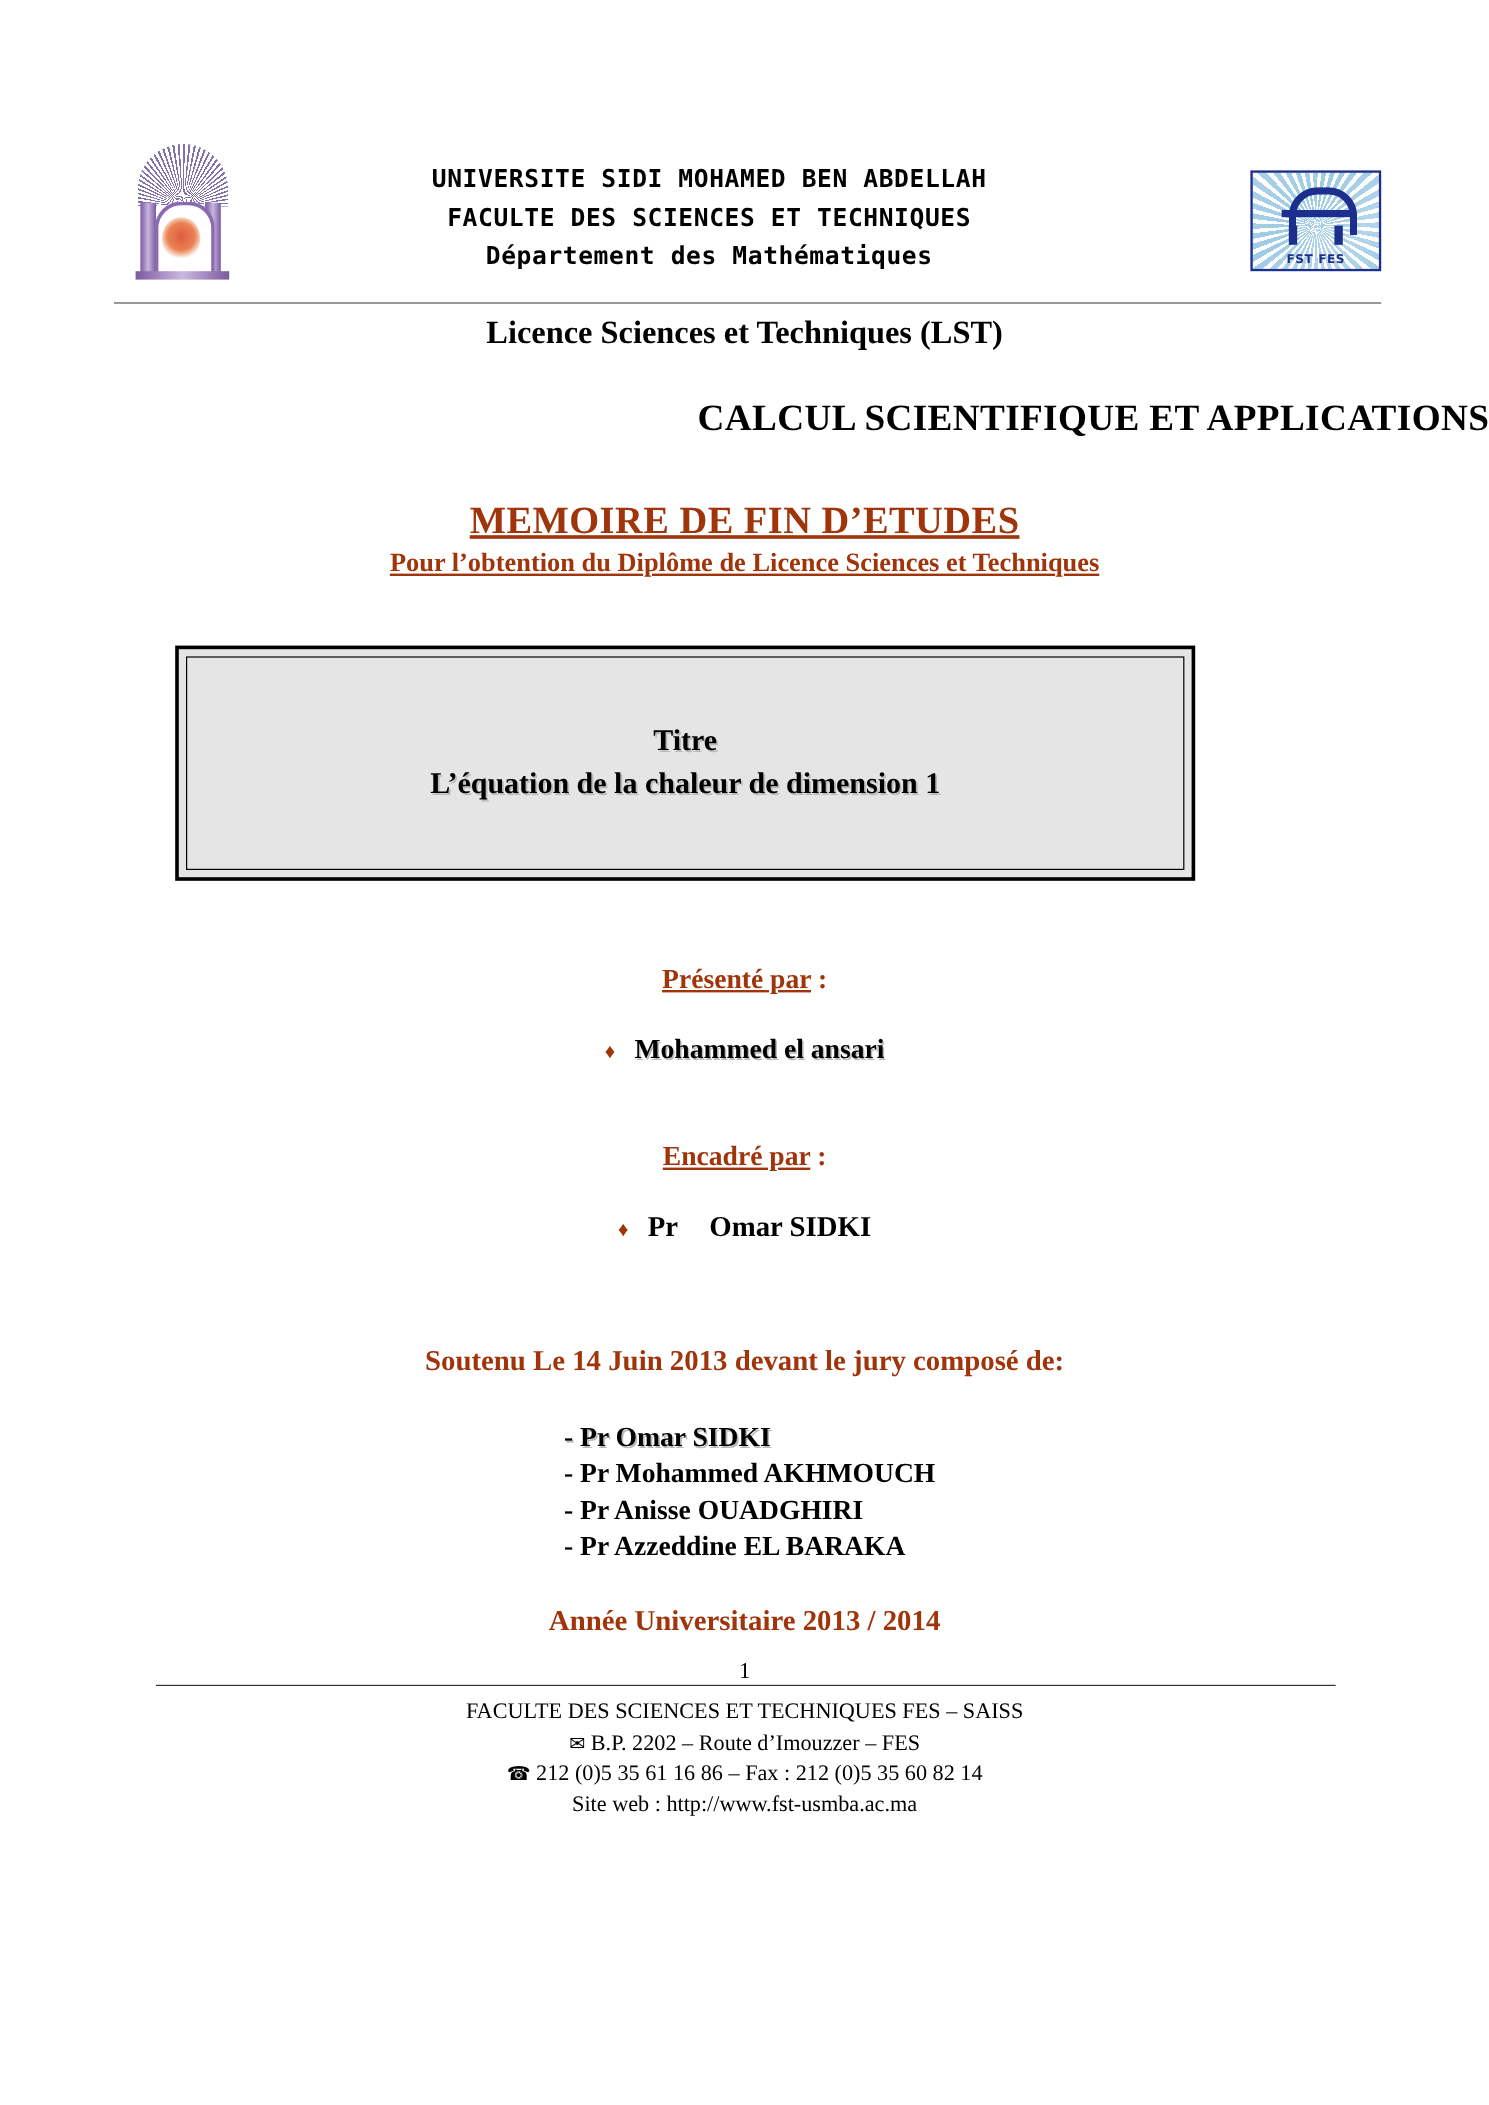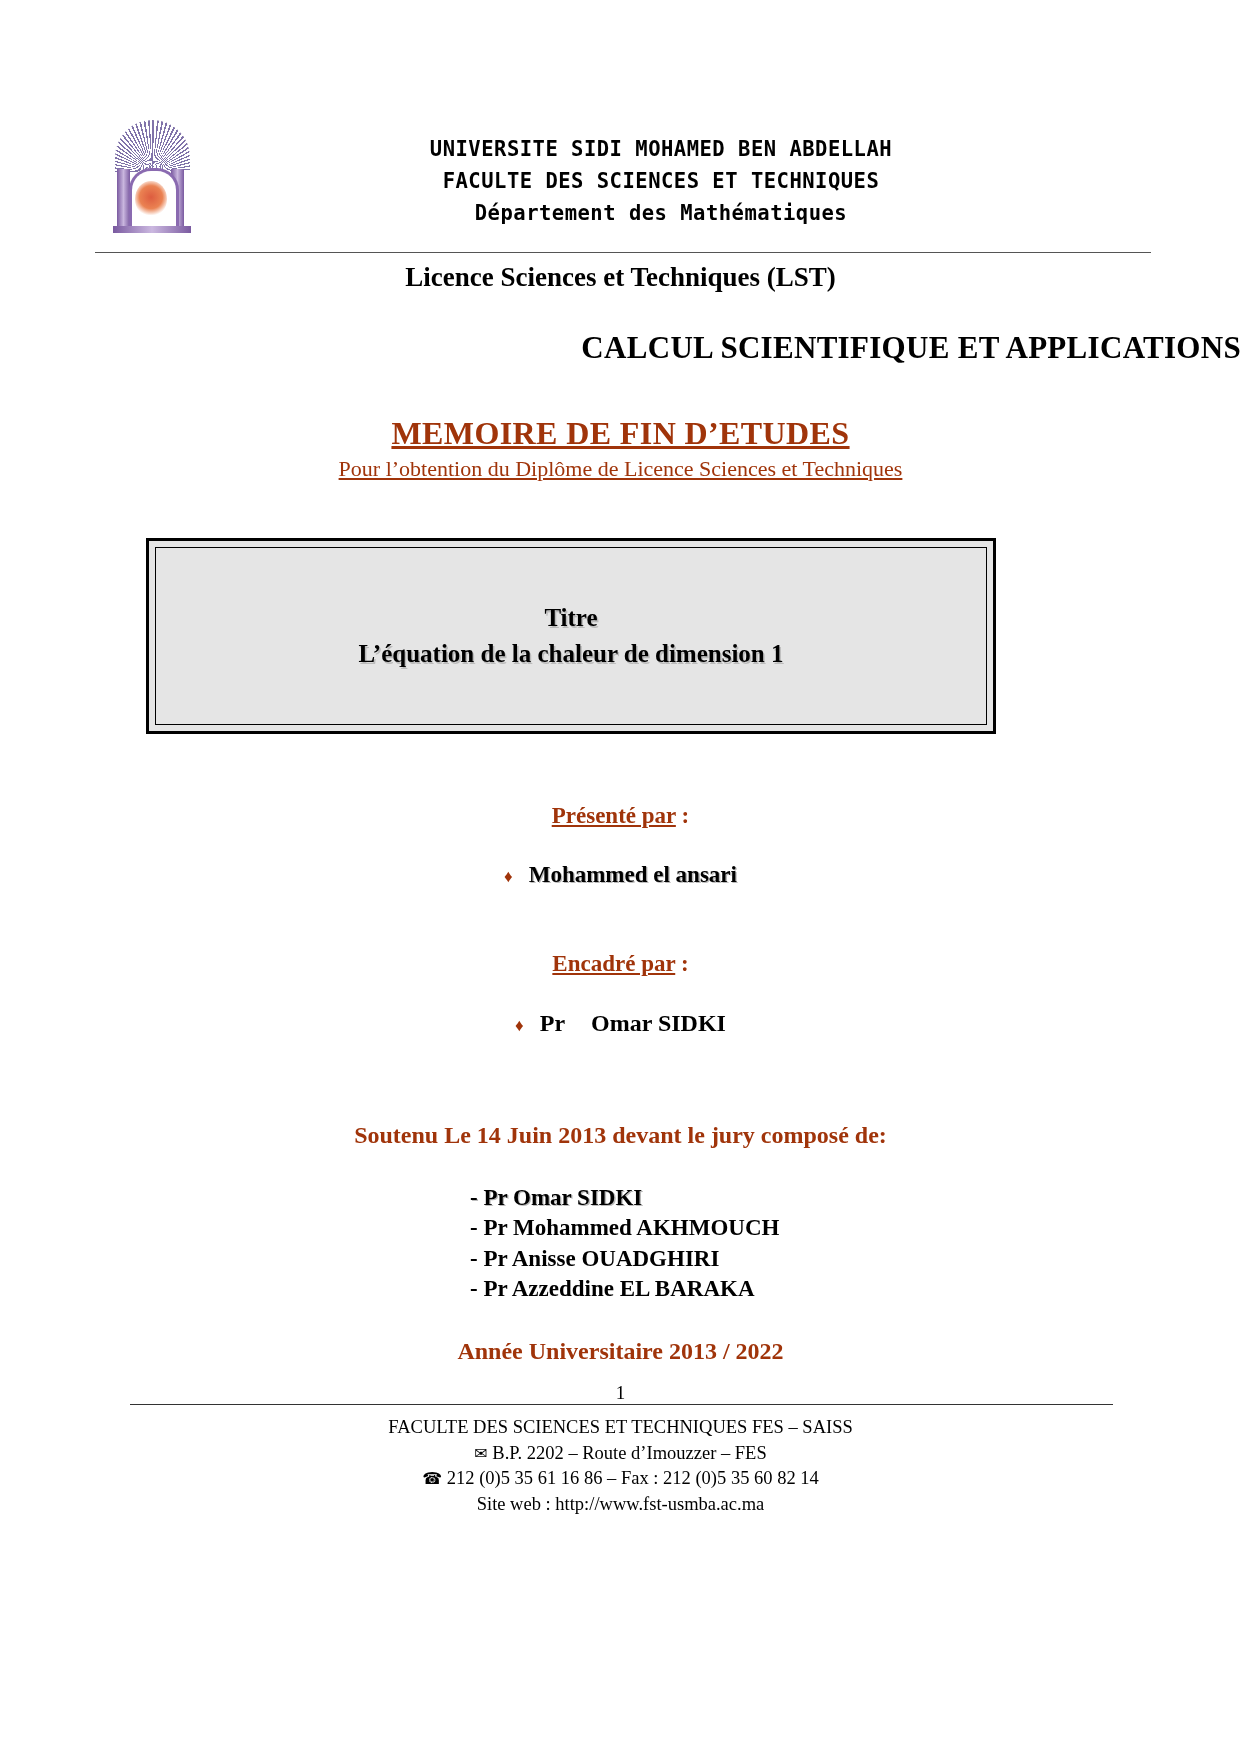--- a/index.html
+++ b/index.html
@@ -105,21 +105,21 @@
     color: #a0340a;
     text-decoration: underline;
     letter-spacing: 0.4px;
   }
   .memoire-sub {
     position: absolute;
     top: 456px;
     left: 0; right: 0;
     text-align: center;
     font-size: 22px;
-    font-weight: normal;
+    font-weight: bold;
     color: #a0340a;
     text-decoration: underline;
   }
 
   
   .title-box-outer {
     position: absolute;
     top: 538px;
     left: 146px;
     width: 850px;
@@ -349,20 +349,28 @@
         <div class="pillar-r"></div>
         <div class="arch"></div>
         <div class="emblem"></div>
         <div class="base"></div>
       </div>
       <div class="header-text">
         <div>UNIVERSITE SIDI MOHAMED BEN ABDELLAH</div>
         <div>FACULTE DES SCIENCES ET TECHNIQUES</div>
         <div>Département des Mathématiques</div>
       </div>
+      <div class="logo-right">
+        <div class="beam"></div>
+        <div class="arch2"></div>
+        <div class="bar"></div>
+        <div class="leg-l"></div>
+        <div class="leg-r"></div>
+        <div class="fstfes">FST FES</div>
+      </div>
     </div>
   </div>
 
   <div class="hr-top"></div>
 
   <div class="lst-line">Licence Sciences et Techniques (LST)</div>
   <div class="main-title">CALCUL SCIENTIFIQUE ET APPLICATIONS</div>
   <div class="memoire">MEMOIRE DE FIN D’ETUDES</div>
   <div class="memoire-sub">Pour l’obtention du Diplôme de Licence Sciences et Techniques</div>
 
@@ -388,21 +396,21 @@
   </div>
 
   <div class="soutenu">Soutenu Le   14 Juin 2013 devant le jury composé de:</div>
   <div class="jury-list">
     <div class="j0">- Pr  Omar  SIDKI</div>
     <div>- Pr  Mohammed AKHMOUCH</div>
     <div>- Pr   Anisse OUADGHIRI</div>
     <div>- Pr Azzeddine  EL BARAKA</div>
   </div>
 
-  <div class="annee">Année Universitaire  2013 / 2022</div>
+  <div class="annee">Année Universitaire  2013 / 2014</div>
 
   <div class="page-num">1</div>
   <div class="hr-bottom"></div>
   <div class="footer">
     <div class="ln">FACULTE DES SCIENCES ET TECHNIQUES FES – SAISS</div>
     <div class="ln">
       <span class="glyph">✉</span><span> B.P. 2202 – Route d’Imouzzer – FES</span>
     </div>
     <div class="ln">
       <span class="glyph">☎</span><span> 212 (0)5 35 61 16 86 – Fax : 212 (0)5 35 60 82 14</span>

